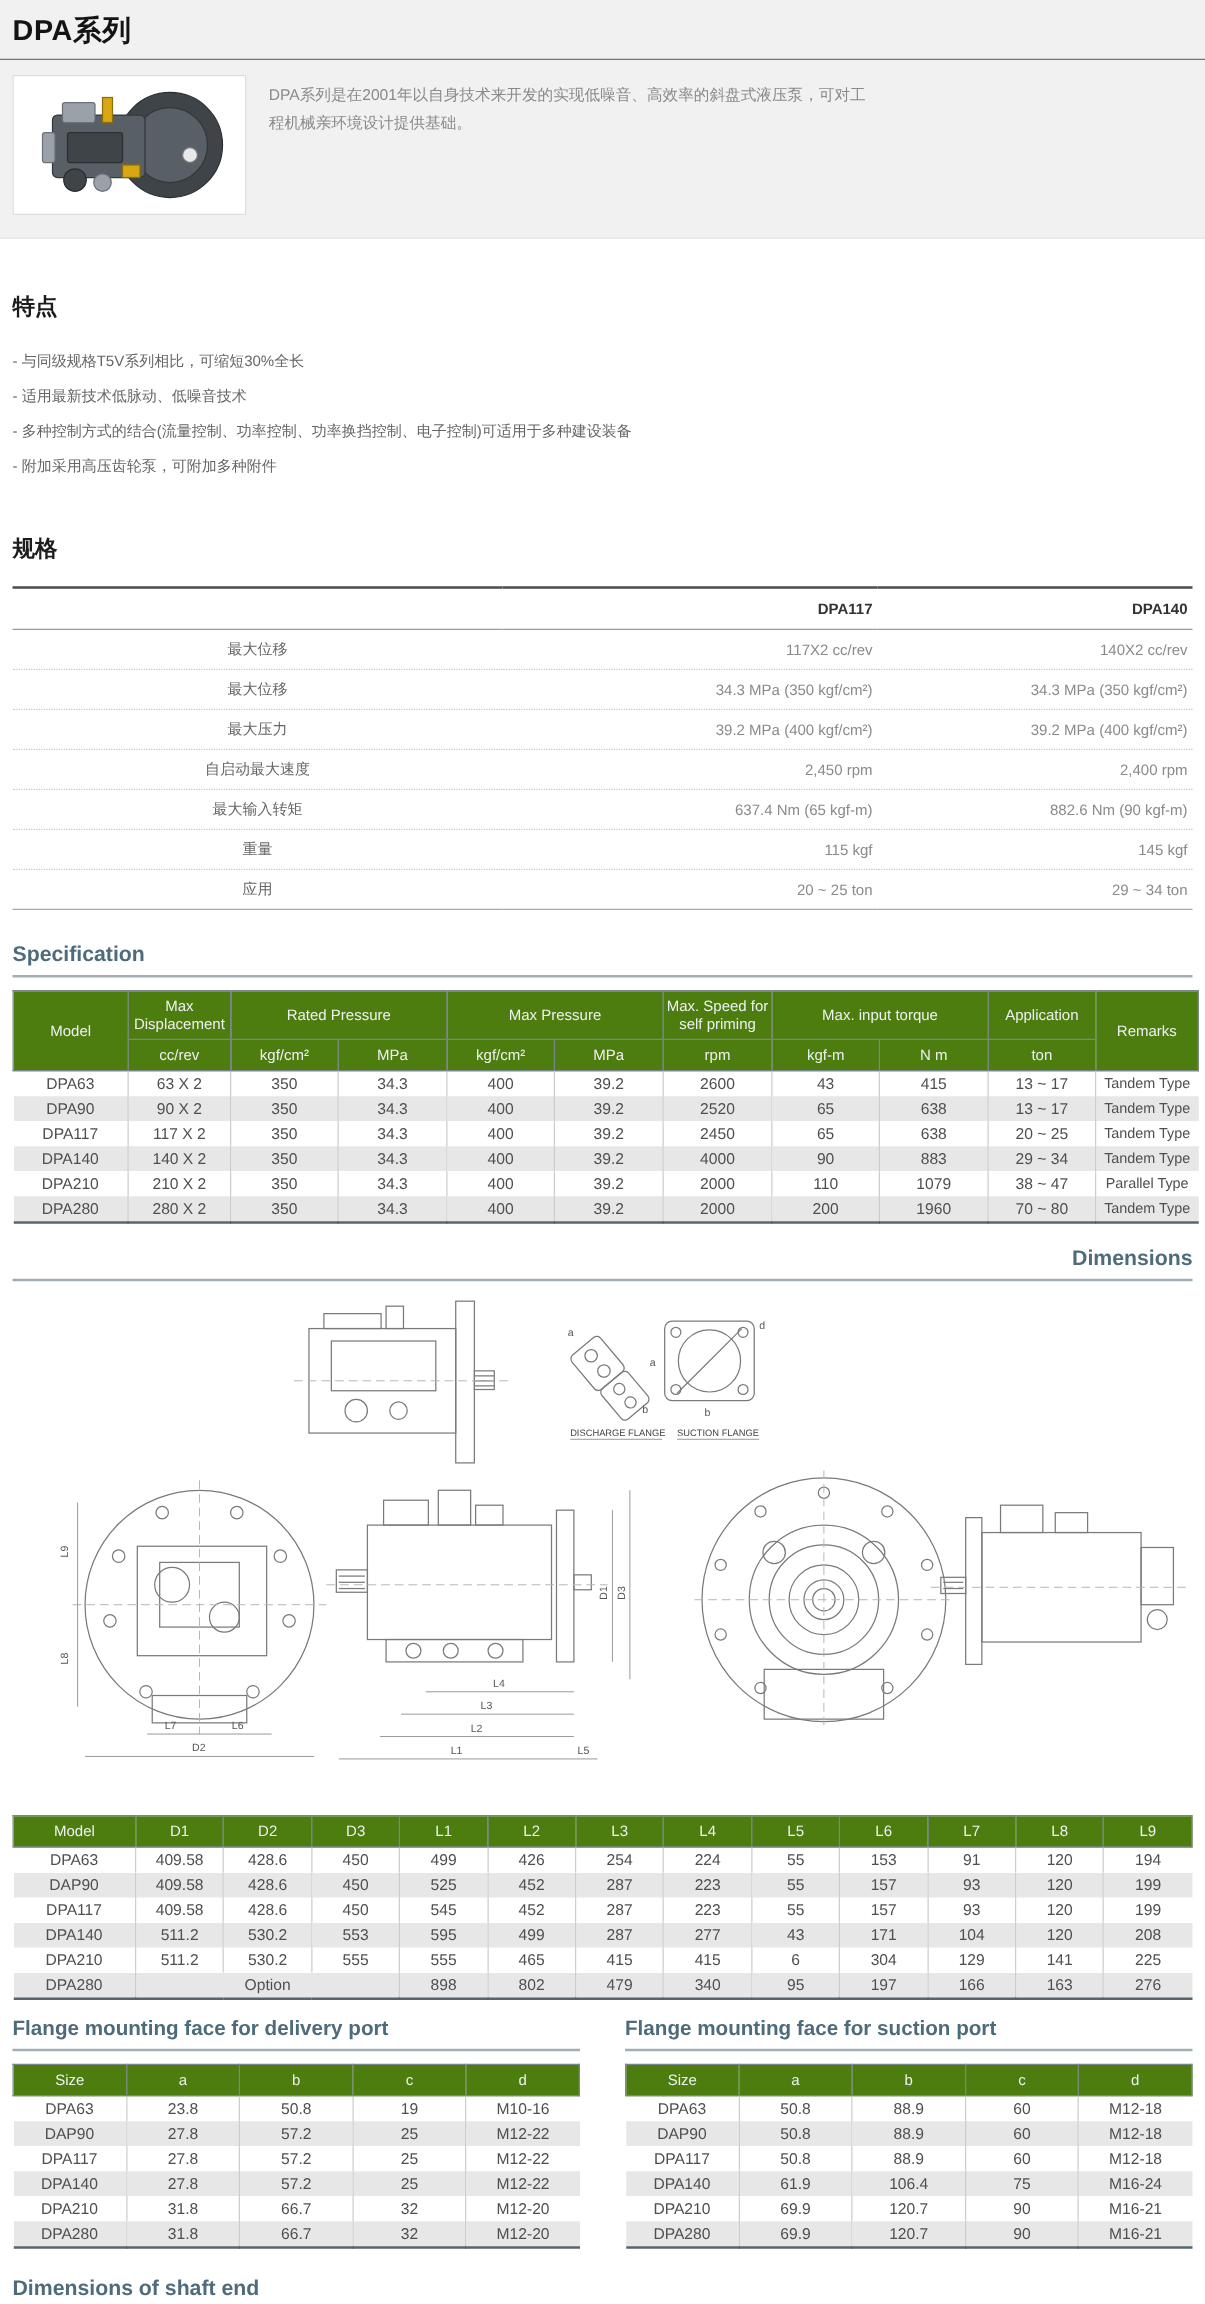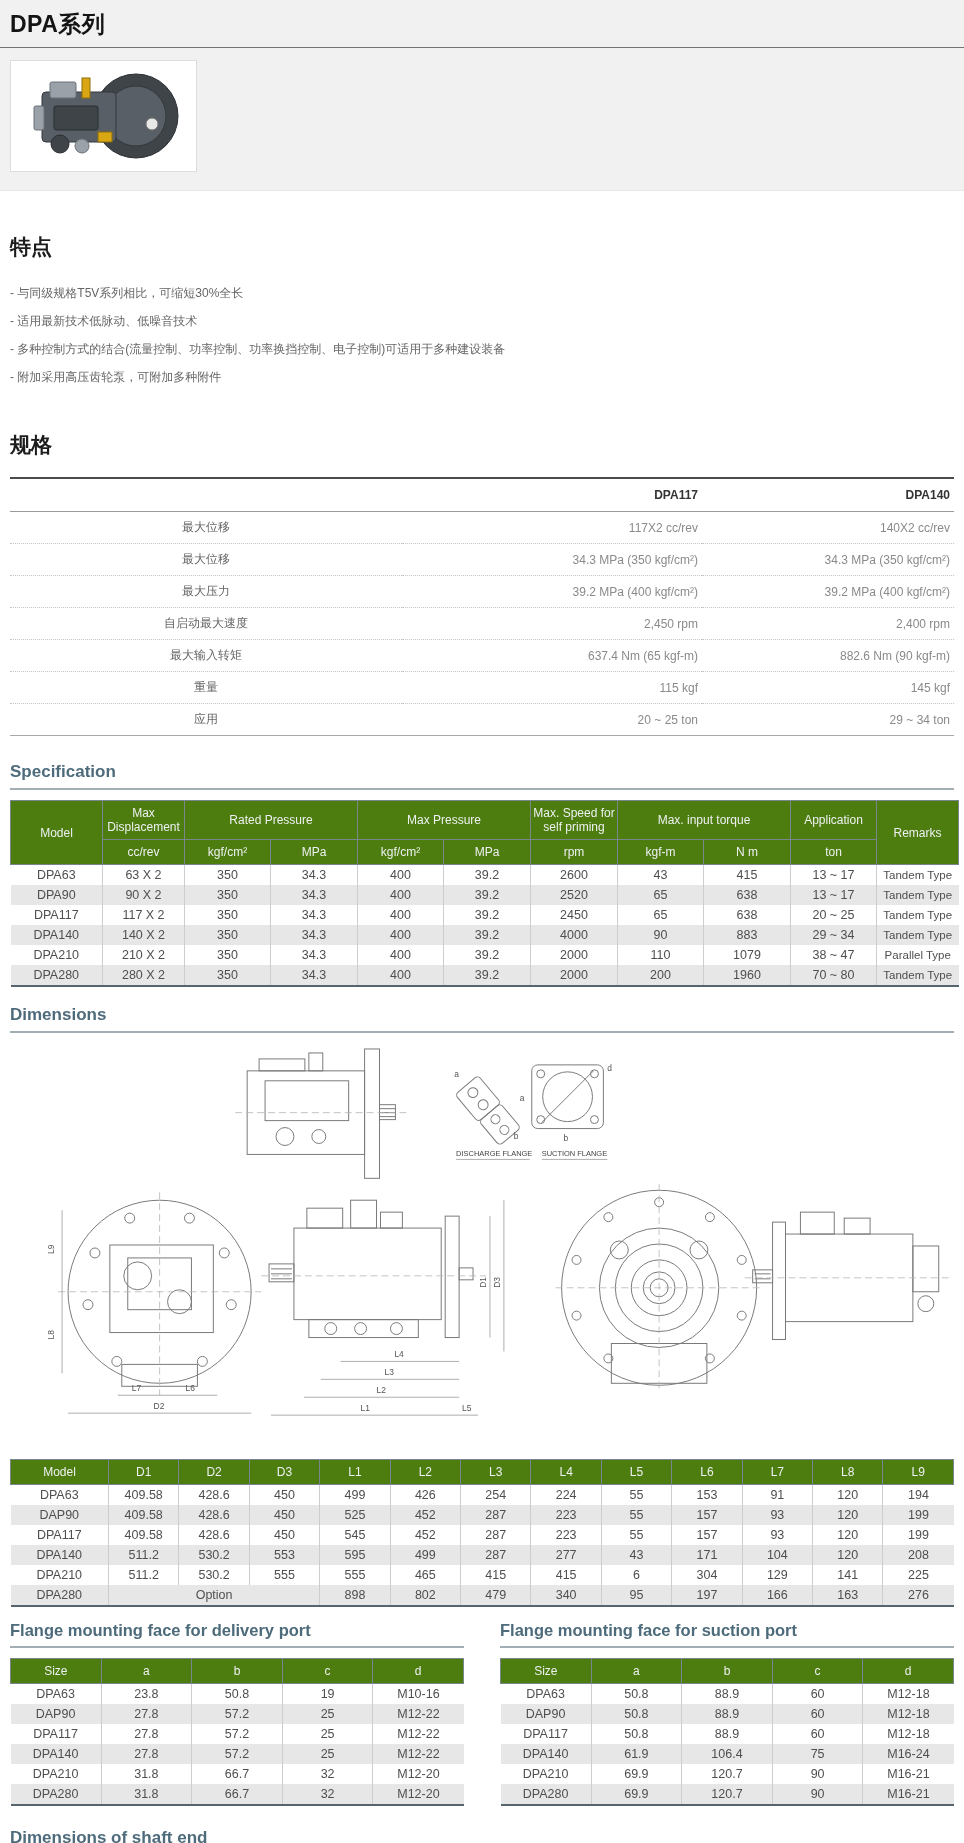--- a/index.html
+++ b/index.html
@@ -9,21 +9,21 @@
   .top-band { background:#f1f1f1; border-bottom:1px solid #e6e6e6; }
   .title-row { padding:9px 10px 7px; border-bottom:1px solid #737373; }
   .page-title { margin:0; font-size:23px; font-weight:bold; color:#141414; letter-spacing:.5px; }
   .product-row { display:flex; padding:12px 10px 18px; }
   .product-image { width:185px; height:110px; background:#fff; border:1px solid #ddd;
                    display:flex; align-items:center; justify-content:center; flex:none; }
   .product-desc { margin-left:18px; padding-top:5px; font-size:12.5px; color:#8a8a8a;
                   line-height:22px; width:478px; }
 
   .section { margin-left:10px; margin-right:10px; }
-  .cn-heading { font-size:21px; color:#1c1c1c; margin:0; font-weight:bold; }
+  .cn-heading { font-size:18px; color:#1c1c1c; margin:0; font-weight:bold; }
 
   
   .features { margin-top:42px; }
   .features .cn-heading { margin-bottom:18px; }
   .feature-item { font-size:12px; color:#666; line-height:28px; }
 
   
   .specs-cn { margin-top:40px; }
   .cn-table { width:100%; border-collapse:collapse; margin-top:18px; table-layout:fixed;
               border-top:2px solid #4c4c4c; border-bottom:1px solid #a9a9a9; }
@@ -31,21 +31,21 @@
                  padding:9px 4px; border-bottom:1px solid #9a9a9a; }
   .cn-table td { font-size:12px; color:#8a8a8a; text-align:right; padding:7px 4px;
                  border-top:1px dotted #c6c6c6; white-space:nowrap; overflow:hidden; }
   .cn-table tbody tr:first-child td { border-top:none; }
   .cn-table td:first-child { text-align:center; color:#666; }
 
   
   .sec-heading { font-size:17px; color:#4d6b7b; margin:0; font-weight:bold;
                  padding-bottom:6px; border-bottom:2px solid #a2aeb4; }
   .spec-section { margin-top:26px; }
-  .dims-section { margin-top:18px; }
+  .dims-section { margin-top:18px;text-align:right; }
 
   
   .data-table { width:100%; border-collapse:collapse; margin-top:10px;
                 border-bottom:2px solid #55646d; table-layout:fixed; }
   .data-table thead th { background:#4d7c0f; color:#eef1f2; font-weight:normal; font-size:12px;
                          padding:5px 2px; border:1px solid #79868d; line-height:14px; }
   .data-table tbody td { text-align:center; font-size:12.5px; color:#4f4f4f;
                          padding:2px; height:16px; border-left:1px solid #cdcdcd;
                          white-space:nowrap; overflow:hidden; }
   .data-table tbody td:first-child { border-left:none;text-align:center; }
@@ -89,20 +89,21 @@
         <rect x="18" y="26" width="74" height="50" rx="4" class="p-mid"></rect>
         <rect x="26" y="16" width="26" height="16" rx="2" class="p-lite"></rect>
         <rect x="58" y="12" width="8" height="20" class="p-yel"></rect>
         <rect x="30" y="40" width="44" height="24" rx="2" class="p-dark"></rect>
         <rect x="10" y="40" width="10" height="24" rx="2" class="p-lite"></rect>
         <circle cx="36" cy="78" r="9" class="p-dark"></circle>
         <circle cx="58" cy="80" r="7" class="p-lite"></circle>
         <rect x="74" y="66" width="14" height="10" class="p-yel"></rect>
       </svg>
     </div>
+    <div class="product-desc">DPA系列是在2001年以自身技术来开发的实现低噪音、高效率的斜盘式液压泵，可对工程机械亲环境设计提供基础。</div>
   </div>
 </div>
 
 <div class="section features">
   <h2 class="cn-heading">特点</h2>
   <div>
       <div class="feature-item">- 与同级规格T5V系列相比，可缩短30%全长</div>
       <div class="feature-item">- 适用最新技术低脉动、低噪音技术</div>
       <div class="feature-item">- 多种控制方式的结合(流量控制、功率控制、功率换挡控制、电子控制)可适用于多种建设装备</div>
       <div class="feature-item">- 附加采用高压齿轮泵，可附加多种附件</div>

